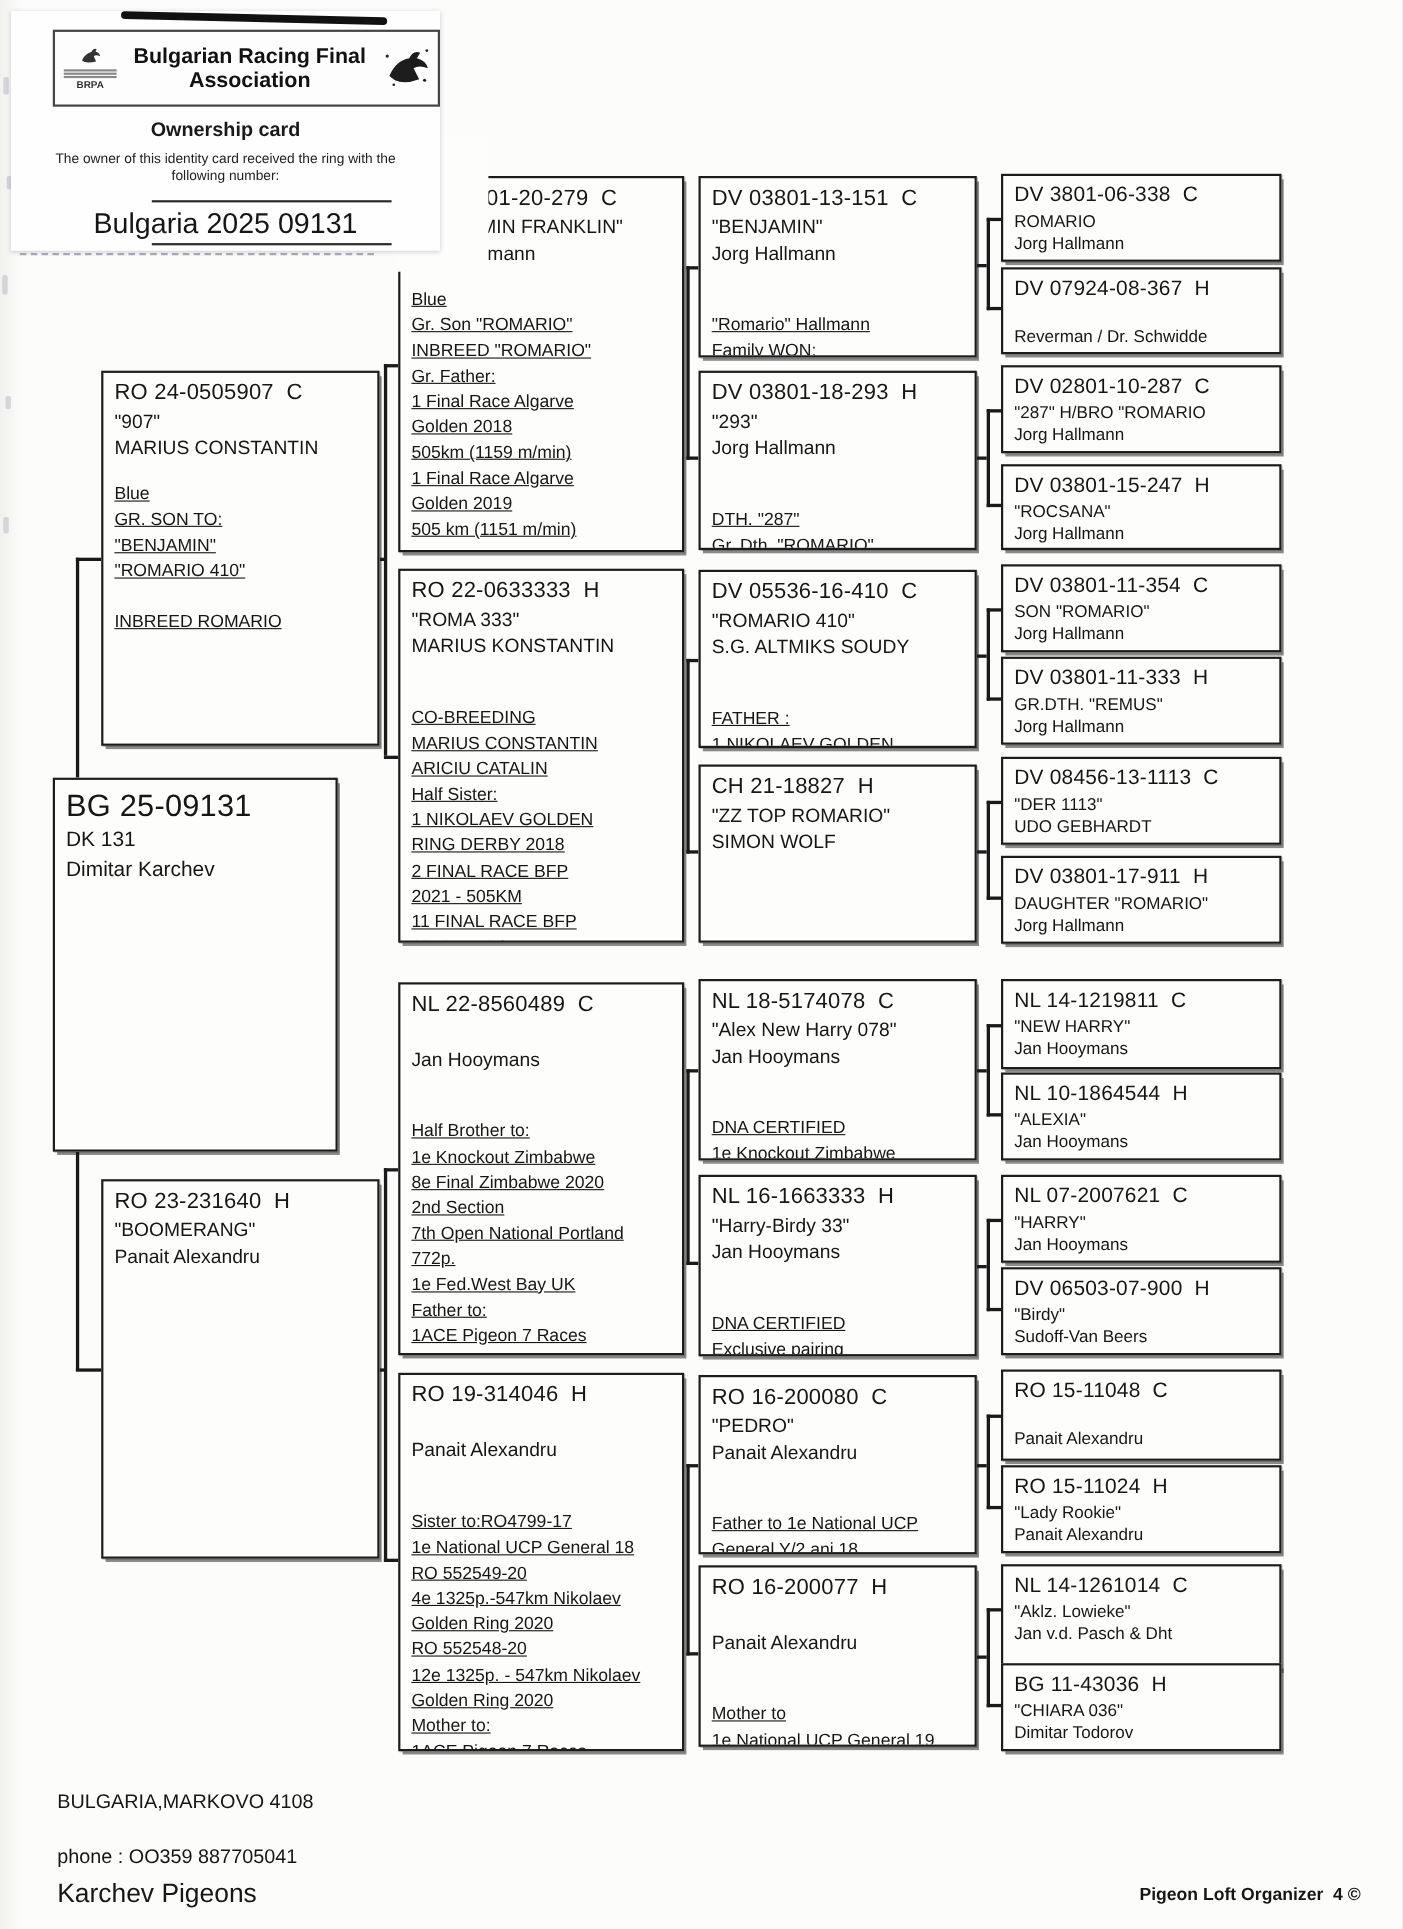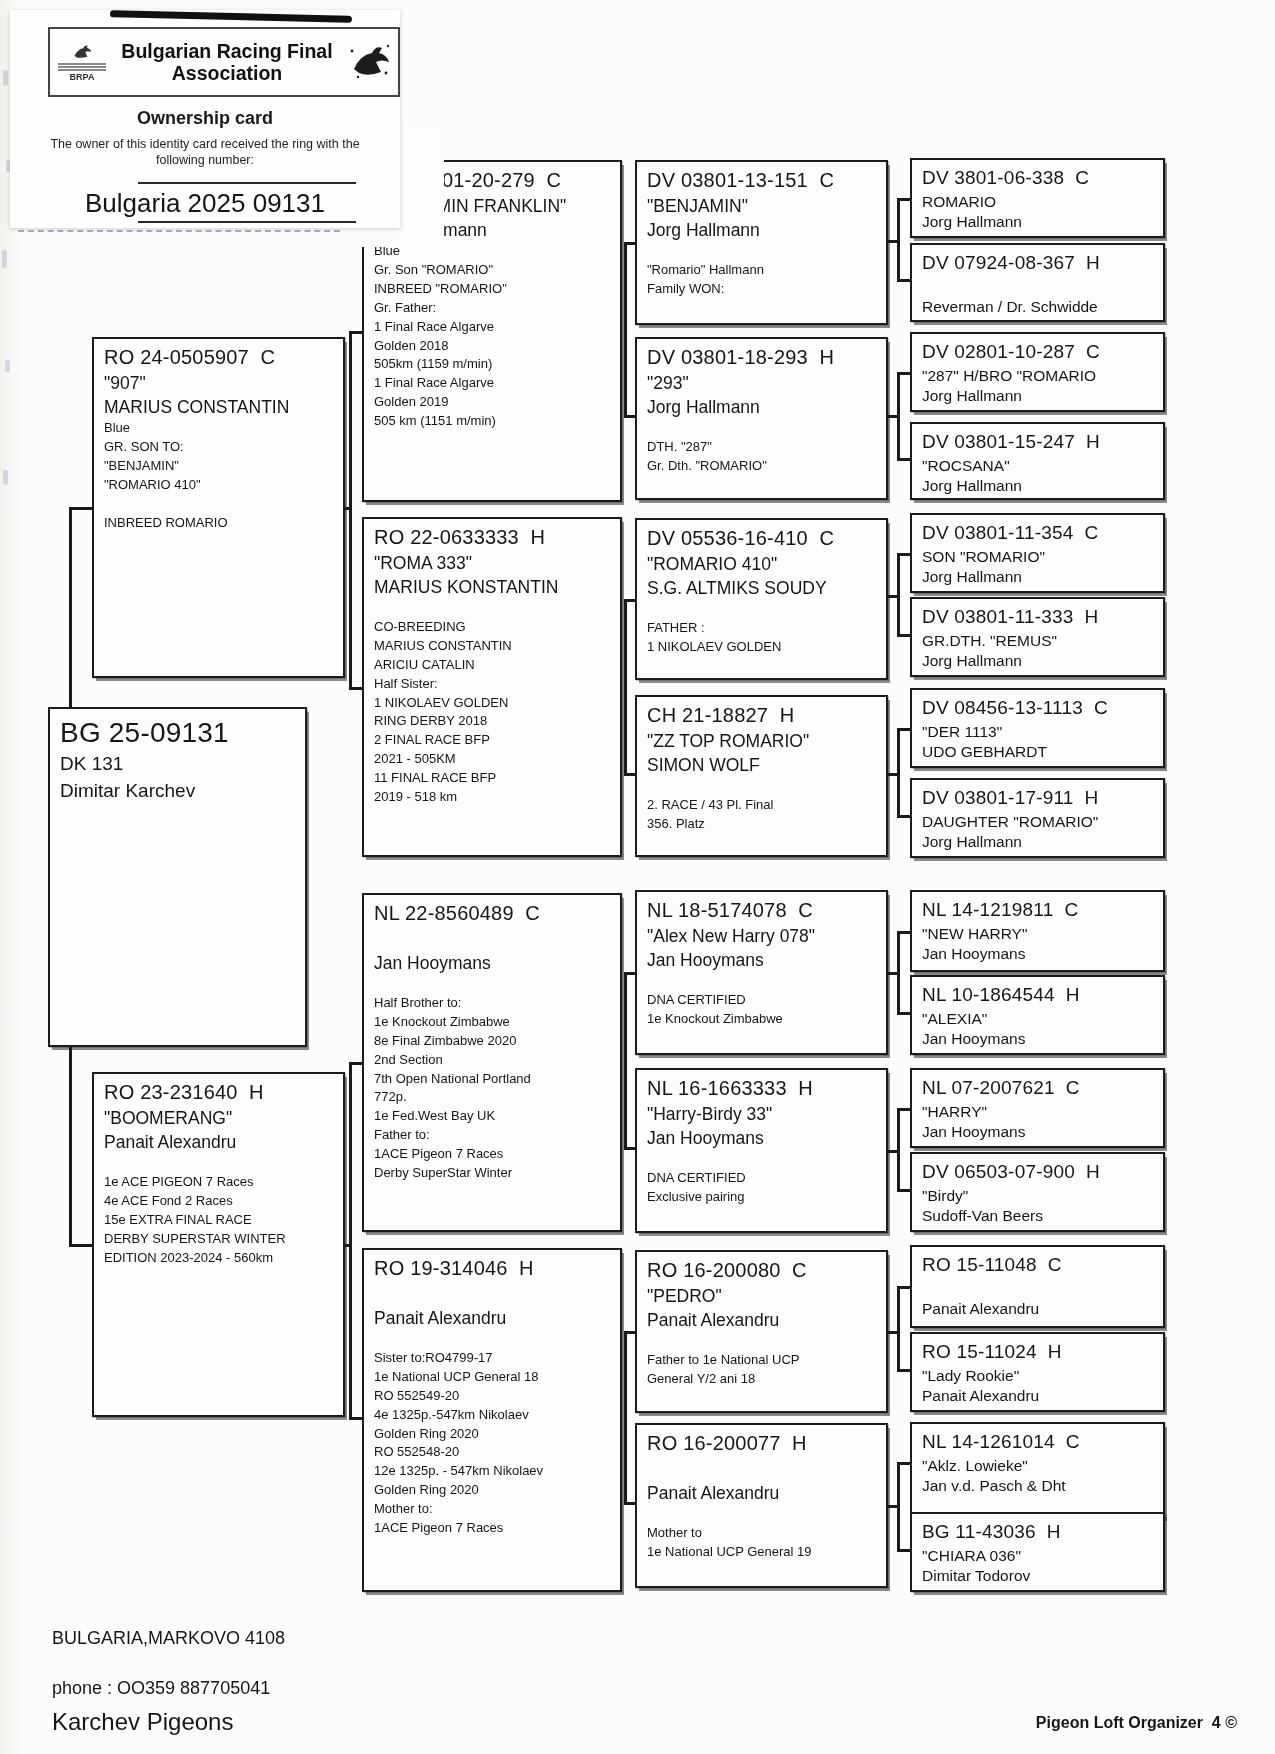--- a/index.html
+++ b/index.html
@@ -4,21 +4,21 @@
 <style>
   html,body{margin:0;padding:0;background:#e9e9e7;}
   .sheet{position:relative;width:1275px;height:1754px;margin:0 auto;overflow:hidden;
     background:linear-gradient(90deg,#f1f1ee 0,#fcfcfb 20px,#fcfcfb 100%);
     font-family:"Liberation Sans",sans-serif;color:#161616;}
   .pbox{position:absolute;z-index:10;background:#fdfdfc;border:2px solid #1c1c1c;
     box-shadow:3px 4px 0 -1px rgba(25,25,25,.5), 1px 1px 0 rgba(25,25,25,.25);
     box-sizing:border-box;padding:6px 8px 4px 10px;overflow:hidden;}
   .ring{font-size:20px;line-height:1.25;white-space:pre-line;letter-spacing:.2px;}
   .head{font-size:17.5px;line-height:1.38;white-space:pre-line;margin-top:1px;}
-  .details{font-size:13px;line-height:1.45;white-space:pre-line;margin-top:0;}
+  .details{font-size:16px;line-height:1.45;white-space:pre-line;margin-top:19px;text-decoration:underline;}
   .g1 .ring{font-size:28px}.g1 .head{font-size:19px;line-height:1.4}
   .g5 .ring{font-size:19px}.g5 .head{font-size:15.5px;line-height:1.3;margin-top:2px}
   .v{position:absolute;z-index:5;width:3px;background:#1a1a1a;display:block}
   .h{position:absolute;z-index:5;height:3px;background:#1a1a1a;display:block}
   .title{position:absolute;z-index:6;left:392px;top:76px;font-size:39px;letter-spacing:.5px;white-space:nowrap;}
   
   .card{position:absolute;z-index:50;left:10px;top:10px;width:390px;height:218px;background:#fefefe;
     box-shadow:0 1px 4px rgba(60,60,70,.25);}
   .patch{position:absolute;z-index:40;left:358px;top:124px;width:86px;height:123px;background:#fdfdfc;}
   .squiggle{position:absolute;left:100px;top:3px;width:242px;height:7px;background:#111;border-radius:5px;transform:rotate(1.3deg);}
@@ -134,26 +134,20 @@
 GR. SON TO:
 "BENJAMIN"
 "ROMARIO 410"
 
 INBREED ROMARIO</div>
   </div>
   <div class="pbox g2" style="left:92px;top:1072px;width:253px;height:345px">
     <div class="ring">RO 23-231640 &nbsp;H</div>
     <div class="head">"BOOMERANG"
 Panait Alexandru</div>
-    <div class="details">
-1e ACE PIGEON 7 Races
-4e ACE Fond 2 Races
-15e EXTRA FINAL RACE
-DERBY SUPERSTAR WINTER
-EDITION 2023-2024 - 560km</div>
   </div>
 
   
   <div class="pbox g3" style="left:362px;top:160px;width:260px;height:342px">
     <div class="ring">DV 03801-20-279 &nbsp;C</div>
     <div class="head">"BENJAMIN FRANKLIN"
 Jorg Hallmann</div>
     <div class="details">Blue
 Gr. Son "ROMARIO"
 INBREED "ROMARIO"
@@ -236,23 +230,20 @@
     <div class="head">"ROMARIO 410"
 S.G. ALTMIKS SOUDY</div>
     <div class="details">
 FATHER :
 1 NIKOLAEV GOLDEN</div>
   </div>
   <div class="pbox g4" style="left:635px;top:695px;width:253px;height:162px">
     <div class="ring">CH 21-18827 &nbsp;H</div>
     <div class="head">"ZZ TOP ROMARIO"
 SIMON WOLF</div>
-    <div class="details">
-2. RACE / 43 Pl. Final
-356. Platz</div>
   </div>
   <div class="pbox g4" style="left:635px;top:890px;width:253px;height:165px">
     <div class="ring">NL 18-5174078 &nbsp;C</div>
     <div class="head">"Alex New Harry 078"
 Jan Hooymans</div>
     <div class="details">
 DNA CERTIFIED
 1e Knockout Zimbabwe</div>
   </div>
   <div class="pbox g4" style="left:635px;top:1068px;width:253px;height:165px">

